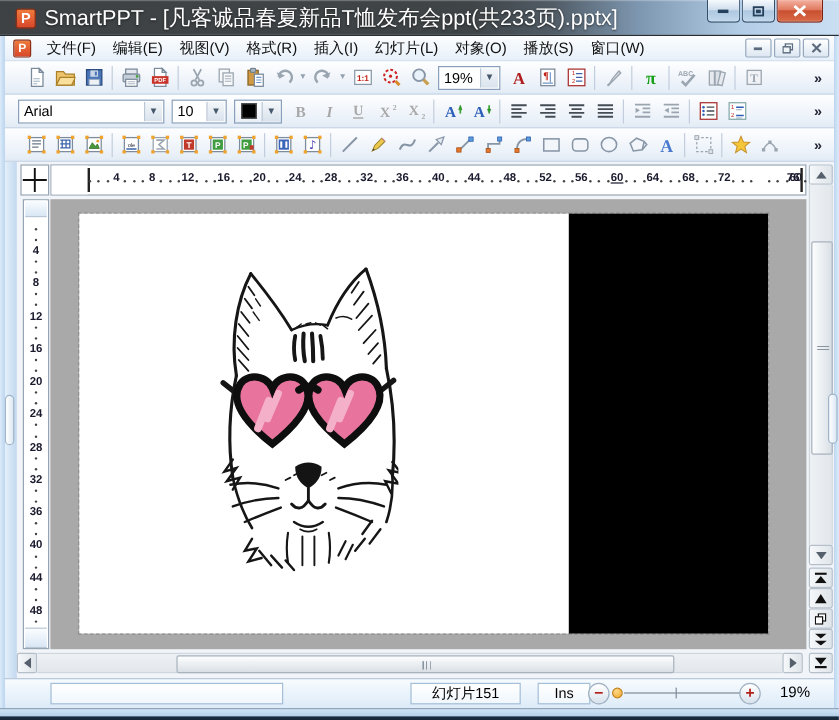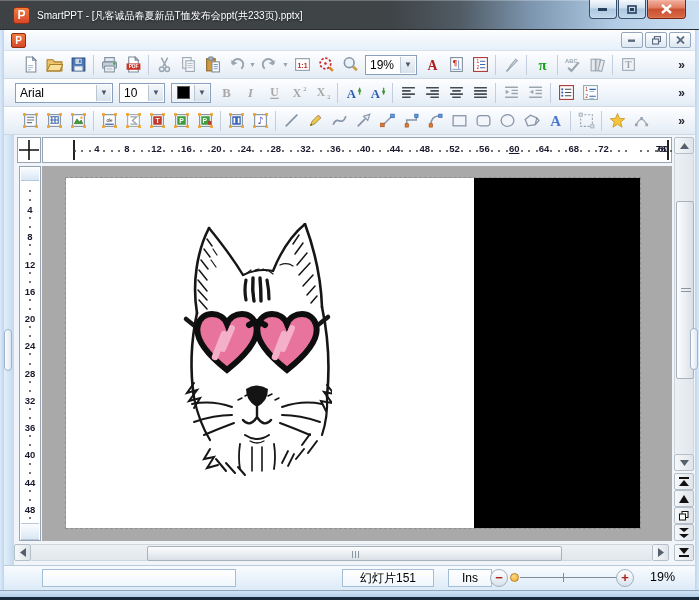--- a/index.html
+++ b/index.html
@@ -4,21 +4,21 @@
 <style>
   * { margin:0; padding:0; box-sizing:border-box; }
   html,body { width:699px; height:600px; overflow:hidden; font-family:"Liberation Sans",sans-serif; }
   .window { position:absolute; top:0; left:0; width:699px; height:600px; background:#c3d9ee; }
   .titlebar { position:absolute; top:0; left:0; width:699px; height:30px;
     background:linear-gradient(90deg,#3e4245 0%,#3f4447 56%,#515c66 66%,#7d96af 76%,#b3cce6 88%,#cadff2 100%);
     border-bottom:1px solid #2a2d30; }
   .titlebar::before{content:"";position:absolute;top:0;left:0;right:0;height:1px;background:rgba(255,255,255,.25);}
   .app-icon { position:absolute; left:13px; top:7px; width:17px; height:17px; background:linear-gradient(#f07b3c,#d9472b); border-radius:3px; border:1px solid #8c2e14;
      color:#fff; font-weight:bold; font-size:12px; text-align:center; line-height:15px; }
-  .title-text { position:absolute; left:37px; top:0; height:20px; line-height:31px; color:#fff; font-size:10px; text-shadow:0 1px 2px rgba(0,0,0,.6); white-space:nowrap;text-align:center; }
+  .title-text { position:absolute; left:37px; top:0; height:20px; line-height:31px; color:#fff; font-size:18px; text-shadow:0 1px 2px rgba(0,0,0,.6); white-space:nowrap;text-align:center; }
   .win-controls { position:absolute; right:13px; top:0; display:flex; }
   .wbtn { height:19px; border:1px solid #35506b; border-top:none; border-radius:0 0 4px 4px; margin-left:1px;
      background:linear-gradient(#f5f9fc,#cfdeee 45%,#aec8e0 50%,#c2d8ec); display:flex; align-items:center; justify-content:center; box-shadow:inset 0 0 1px #fff; }
   .wbtn.min,.wbtn.max { width:28px; }
   .wbtn.close { width:39px; background:linear-gradient(#f4b0a0,#e07a5f 45%,#c94f31 50%,#d96a45); border-color:#7c2211;}
   .menubar { position:absolute; left:4px; top:30px; width:691px; height:21px; background:linear-gradient(#fcfdfe,#e7f0fa); border-bottom:1px solid #d7e2ef; display:flex; align-items:center; }
   .menu-appicon{ width:15px;height:15px;margin:0 6px 0 7px;background:linear-gradient(#f07b3c,#d9472b);border-radius:2px;border:1px solid #8c2e14;color:#fff;font-size:10px;font-weight:bold;text-align:center;line-height:13px;}
   .menu-item { font-size:12.5px; color:#111; padding:2px 7px; }
   .mdi-controls { position:absolute; right:4px; top:2px; display:flex; gap:2px; }
   .mdibtn { width:22px; height:16px; border:1px solid #94a7bc; border-radius:2px; background:linear-gradient(#ffffff,#dde7f2); display:flex; align-items:center; justify-content:center; }
@@ -91,20 +91,31 @@
       <div class="wbtn close">
           <svg width="11" height="10" viewBox="0 0 11 10">
             <path d="M1,1 L10,9 M10,1 L1,9" stroke="#fff" stroke-width="2.4"></path>
           </svg>
         </div>
     </div>
   </div>
 
   <div class="menubar">
     <div class="menu-appicon">P</div>
+    <div id="menu-items" style="display:flex">
+        <div class="menu-item">文件(F)</div>
+        <div class="menu-item">编辑(E)</div>
+        <div class="menu-item">视图(V)</div>
+        <div class="menu-item">格式(R)</div>
+        <div class="menu-item">插入(I)</div>
+        <div class="menu-item">幻灯片(L)</div>
+        <div class="menu-item">对象(O)</div>
+        <div class="menu-item">播放(S)</div>
+        <div class="menu-item">窗口(W)</div>
+      </div>
     <div class="mdi-controls">
       <div class="mdibtn">
           <svg width="8" height="3" viewBox="0 0 8 3">
             <rect width="7" height="2.4" y="0.5" fill="#5c6c7e"></rect>
           </svg>
         </div>
       <div class="mdibtn">
           <svg width="9" height="9" viewBox="0 0 9 9">
             <rect x="2.5" y="0.5" width="6" height="5" fill="none" stroke="#5c6c7e" stroke-width="1.2"></rect>
             <rect x="0.5" y="3" width="6" height="5" fill="#eef3f8" stroke="#5c6c7e" stroke-width="1.2"></rect>
@@ -269,21 +280,21 @@
       <div class="tb-sep"></div>
       <div class="tb-btn disabled">
         <svg width="17" height="17" viewBox="0 0 16 16">
           <rect x="2.5" y="2.5" width="11" height="11" fill="#f0f2f5" stroke="#9aa5b0"></rect>
           <text x="8" y="11.5" font-size="9" fill="#9aa5b0" text-anchor="middle" font-family="Liberation Serif,serif" font-weight="bold">T</text>
         </svg>
       </div>
       <div class="tb-chevron">»</div>
     </div>
   <div class="toolbar" id="toolbar2">
-      <div class="combo" style="width: 98px; margin: 0px 3px 0px 6px;">
+      <div class="combo" style="width: 122px; margin: 0px 3px 0px 6px;">
         <span>Arial</span>
         <div class="arrowbox">▼</div>
       </div>
       <div class="combo" style="width: 46px; margin: 0px 3px;">
         <span>10</span>
         <div class="arrowbox">▼</div>
       </div>
       <div class="combo" style="width: 40px; margin: 0px 3px; background: linear-gradient(rgb(253, 253, 254), rgb(233, 239, 246));">
         <div style="width:13px;height:13px;background:#000;border:1px solid #555;margin-left:1px"></div>
         <div class="arrowbox">▼</div>

